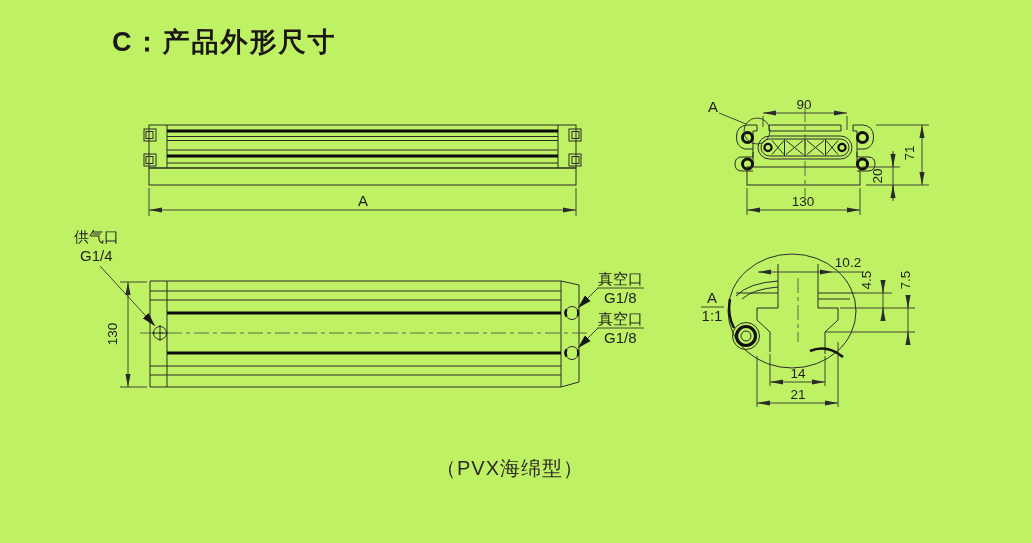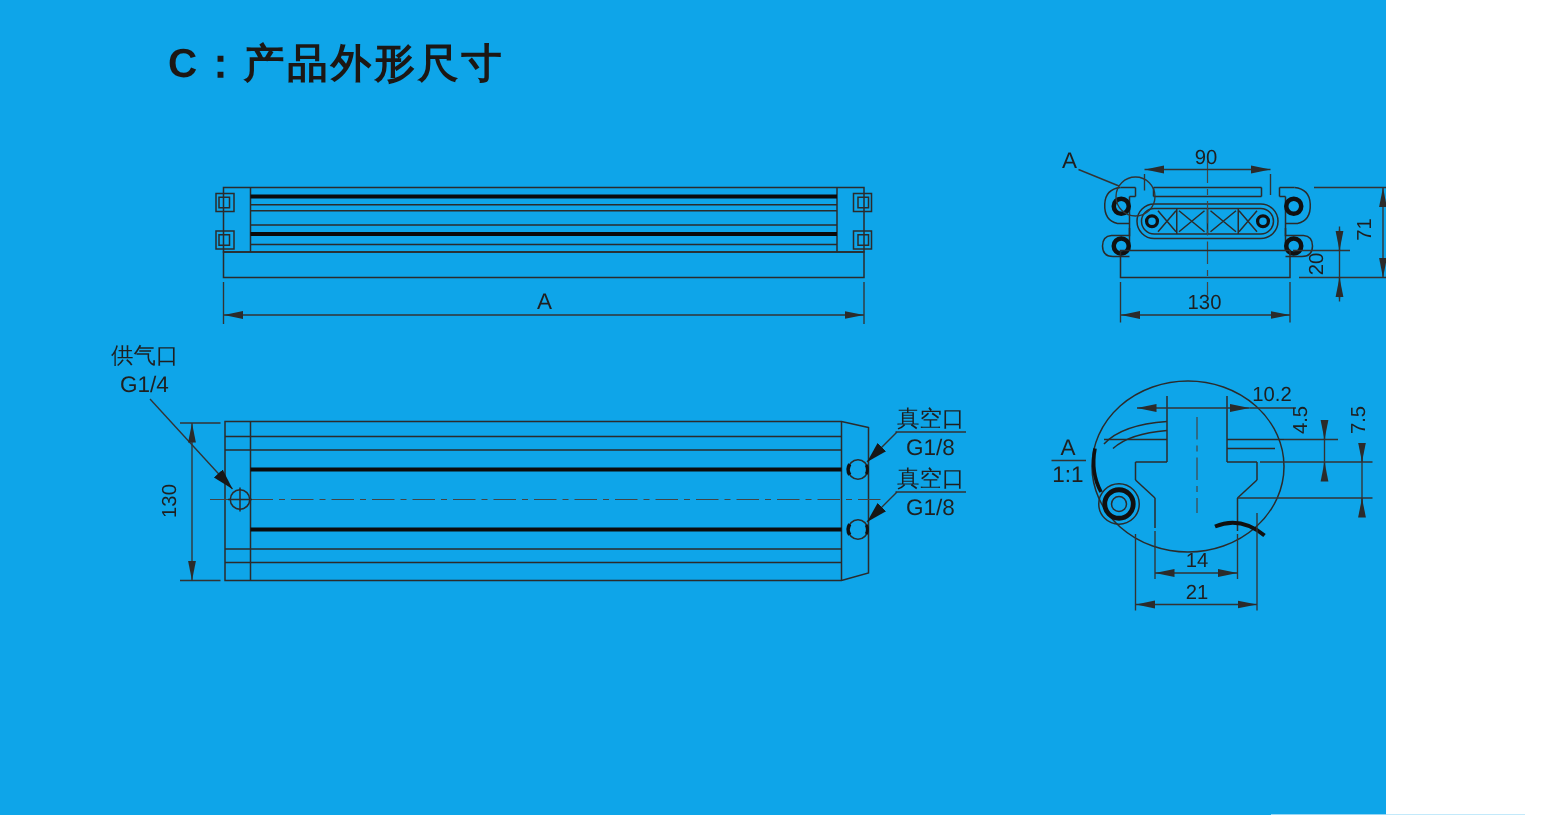--- a/index.html
+++ b/index.html
@@ -1,16 +1,16 @@
 <!DOCTYPE html>
 <html><head>
 <meta charset="utf-8">
 <style>
   html,body{margin:0;padding:0;background:#ffffff;}
-  #stage{position:relative;width:924px;height:543px;background:#0ea5e9;overflow:hidden;
+  #stage{position:relative;width:1032px;height:543px;background:#bef264;overflow:hidden;
          font-family:"Liberation Sans","DejaVu Sans",sans-serif;}
   #title{position:absolute;left:112px;top:24px;font-size:27px;font-weight:bold;color:#1c1714;
          letter-spacing:2px;}
   #caption{position:absolute;left:436px;top:455px;font-size:20px;color:#2e2a28;letter-spacing:1px;}
   svg{position:absolute;left:0;top:0;}
   .ln{stroke:#2b2b2b;stroke-width:1;fill:none;}
   .thk{stroke:#0b0b0b;stroke-width:2.8;fill:none;}
   .dim{stroke:#333;stroke-width:0.9;fill:none;}
   .cl{stroke:#444;stroke-width:0.8;fill:none;stroke-dasharray:15 4 4 4;}
   .dk{stroke:#101010;fill:none;}
@@ -259,13 +259,14 @@
 
       <g>
         <line class="dim" x1="757" y1="356" x2="757" y2="407"></line>
         <line class="dim" x1="838" y1="342" x2="838" y2="407"></line>
         <line class="dim" x1="757" y1="403" x2="838" y2="403" marker-start="url(#arr)" marker-end="url(#arr)"></line>
         <text class="dt" x="798" y="399" text-anchor="middle">21</text>
       </g>
     </g>
   </svg>
 
+  <div id="caption">（PVX海绵型）</div>
 </div>
 
 </body></html>

